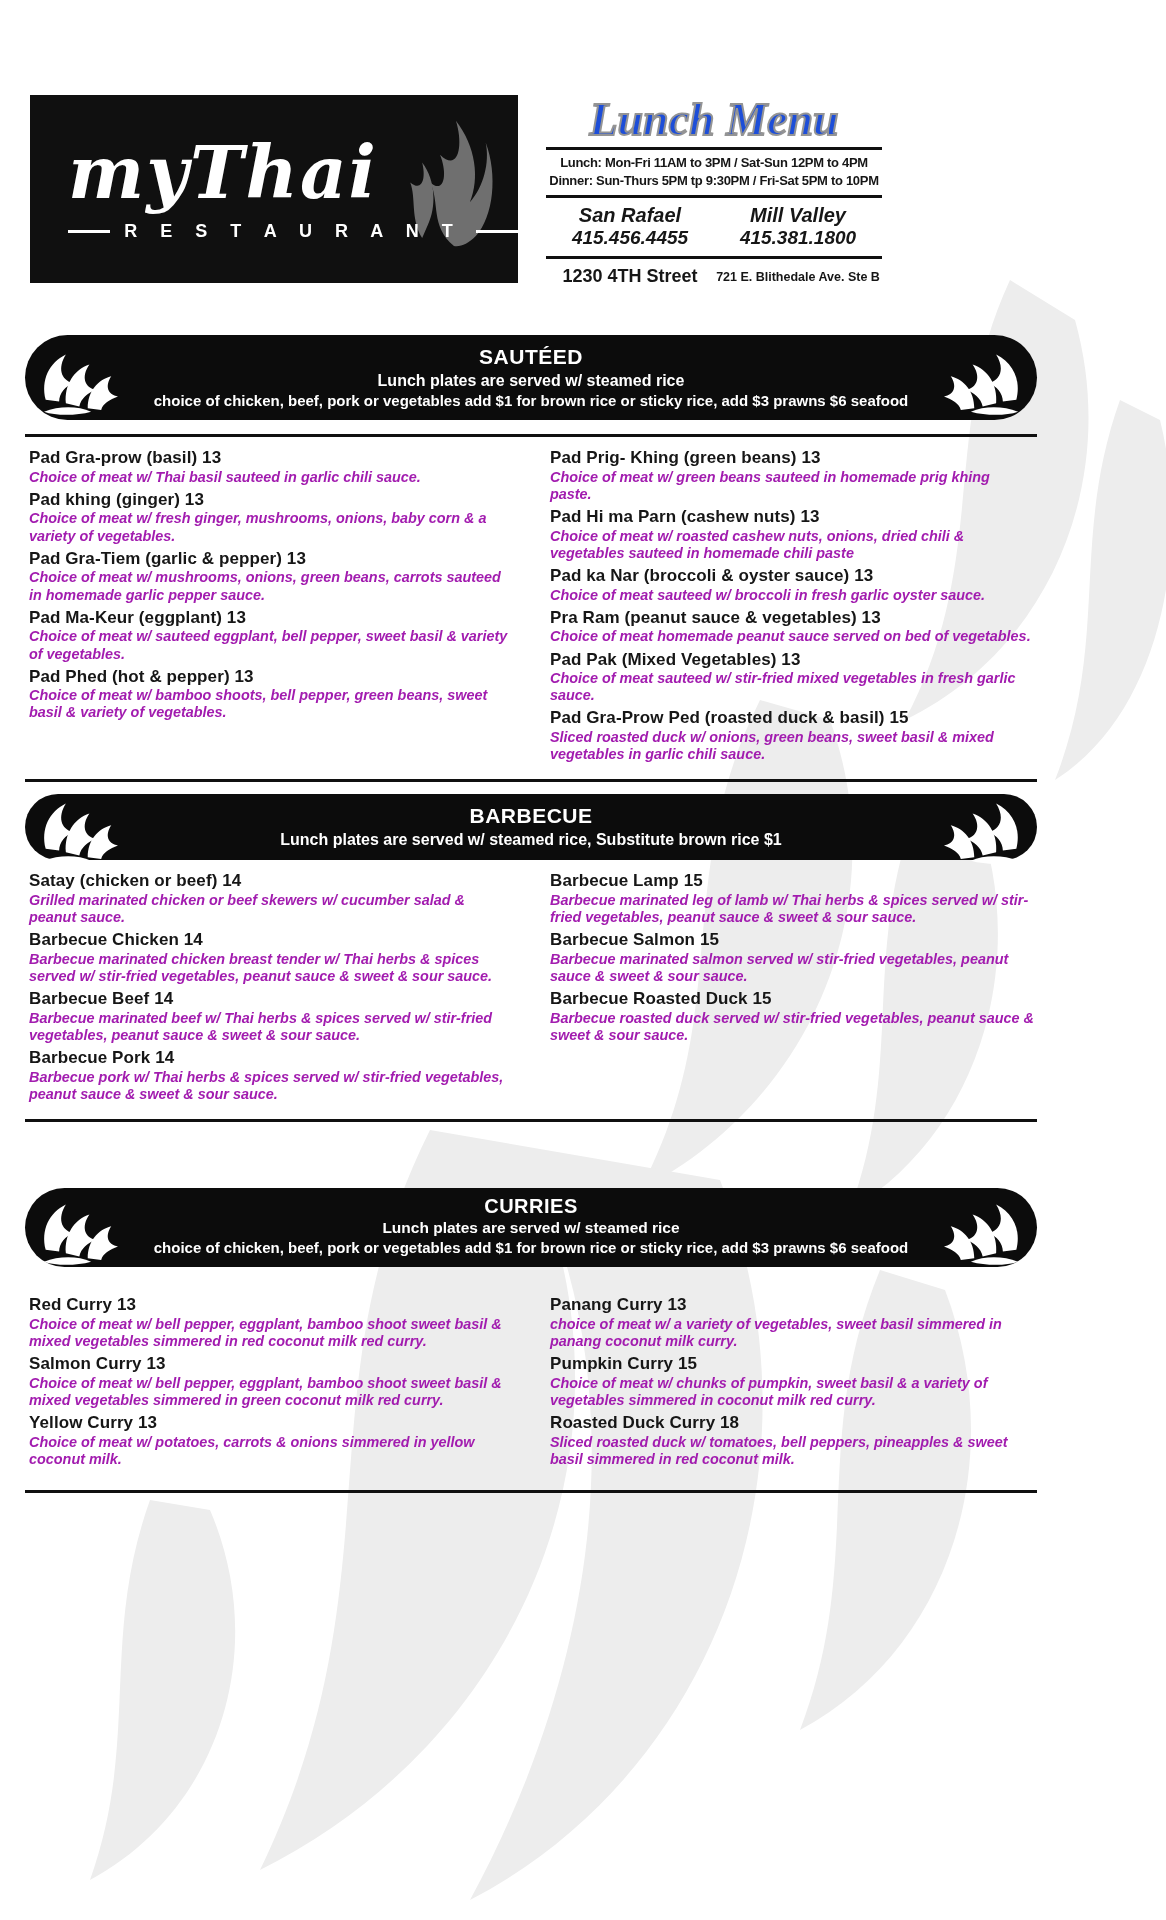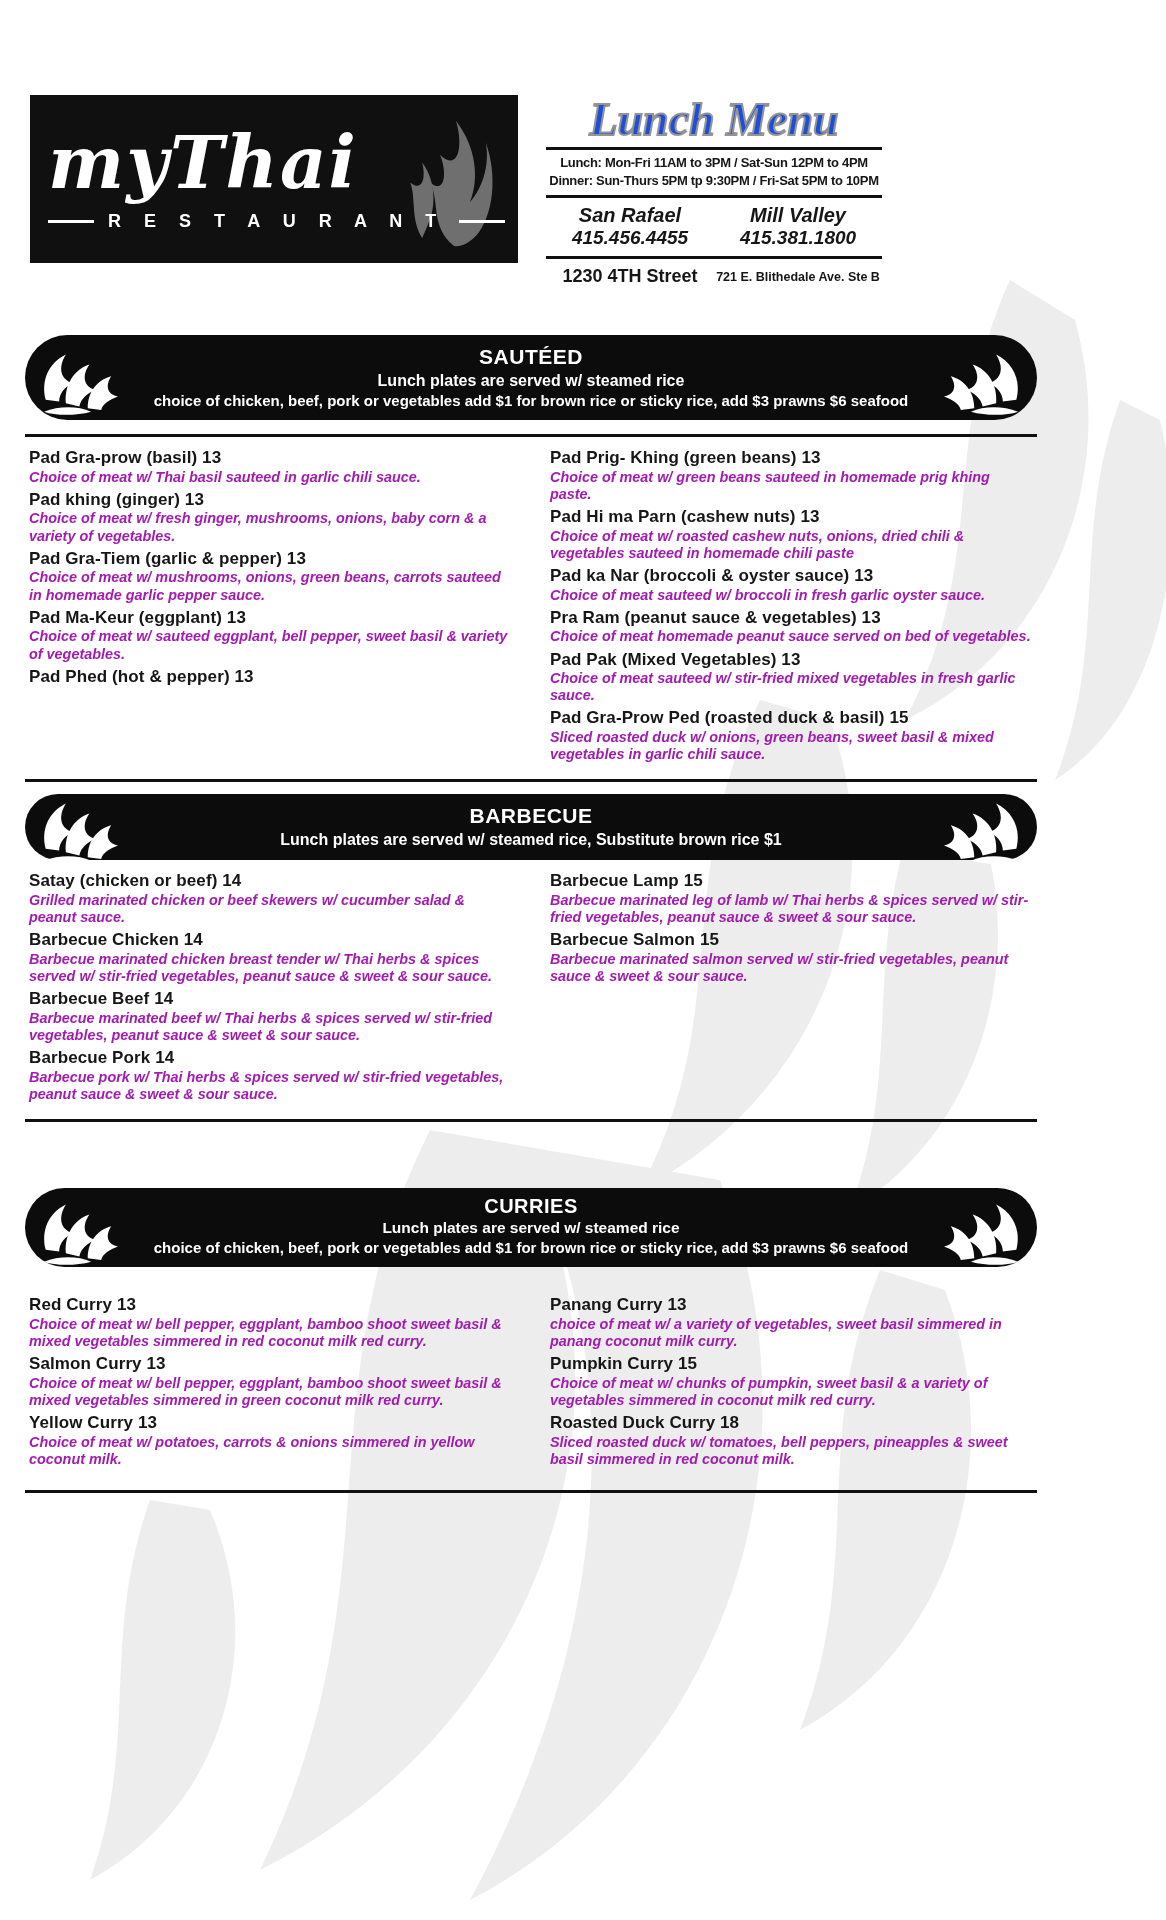--- a/index.html
+++ b/index.html
@@ -8,22 +8,22 @@
   body {
     width:1166px; height:1920px; position:relative; overflow:hidden;
     font-family:"Liberation Sans", sans-serif; color:#161616;
   }
   .watermark { position:absolute; left:0; top:0; width:1166px; height:1920px; z-index:0; }
   .content { position:relative; z-index:1; }
 
   
   .header { display:flex; padding:95px 0 0 30px; gap:28px; }
   .logo-box {
-    width:488px; height:168px; background:#101010; position:relative; overflow:hidden;
-    display:flex; flex-direction:column; justify-content:center; padding-left:18px;
+    width:488px; height:188px; background:#101010; position:relative; overflow:hidden;
+    display:flex; flex-direction:column; justify-content:center; padding-left:38px;
   }
   .logo-flame { position:absolute; right:6px; top:4px; width:130px; height:149px; color:#6f6f6f; }
   .logo-text {
     position:relative; z-index:1; color:#ffffff;
     font-family:"DejaVu Serif", serif; font-style:italic; font-weight:bold;
     font-size:72px; line-height:1; letter-spacing:2px;
   }
   .logo-sub { position:relative; z-index:1; display:flex; align-items:center; gap:14px; margin-top:12px; }
   .logo-sub .dash { width:46px; border-top:3px solid #fff; }
   .logo-sub .sub-text { color:#fff; font-size:18px; font-weight:bold; letter-spacing:9px; white-space:nowrap; }
@@ -169,20 +169,21 @@
           <div class="item">
             <div class="item-name"><span>Pad Gra-Tiem (garlic &amp; pepper)</span> <span>13</span></div>
             <div class="item-desc">Choice of meat w/ mushrooms, onions, green beans, carrots sauteed in homemade garlic pepper sauce.</div>
           </div>
           <div class="item">
             <div class="item-name"><span>Pad Ma-Keur (eggplant)</span> <span>13</span></div>
             <div class="item-desc">Choice of meat w/ sauteed eggplant, bell pepper, sweet basil &amp; variety of vegetables.</div>
           </div>
           <div class="item">
             <div class="item-name"><span>Pad Phed (hot &amp; pepper)</span> <span>13</span></div>
+            <div class="item-desc">Choice of meat w/ bamboo shoots, bell pepper, green beans, sweet basil &amp; variety of vegetables.</div>
           </div>
         </div>
         <div class="col">
           <div class="item">
             <div class="item-name"><span>Pad Prig- Khing (green beans)</span> <span>13</span></div>
             <div class="item-desc">Choice of meat w/ green beans sauteed in homemade prig khing paste.</div>
           </div>
           <div class="item">
             <div class="item-name"><span>Pad Hi ma Parn (cashew nuts)</span> <span>13</span></div>
             <div class="item-desc">Choice of meat w/ roasted cashew nuts, onions, dried chili &amp; vegetables sauteed in homemade chili paste</div>
@@ -240,20 +241,24 @@
         </div>
         <div class="col">
           <div class="item">
             <div class="item-name"><span>Barbecue Lamp</span> <span>15</span></div>
             <div class="item-desc">Barbecue marinated leg of lamb w/ Thai herbs &amp; spices served w/ stir-fried vegetables, peanut sauce &amp; sweet &amp; sour sauce.</div>
           </div>
           <div class="item">
             <div class="item-name"><span>Barbecue Salmon</span> <span>15</span></div>
             <div class="item-desc">Barbecue marinated salmon served w/ stir-fried vegetables, peanut sauce &amp; sweet &amp; sour sauce.</div>
           </div>
+          <div class="item">
+            <div class="item-name"><span>Barbecue Roasted Duck</span> <span>15</span></div>
+            <div class="item-desc">Barbecue roasted duck served w/ stir-fried vegetables, peanut sauce &amp; sweet &amp; sour sauce.</div>
+          </div>
         </div>
       </div>
       <div class="rule after-items"></div>
     </section>
 
     <section>
       <div class="banner third">
         <svg class="ornament left" viewBox="0 0 96 88">
             <use href="#orn"></use>
           </svg>

